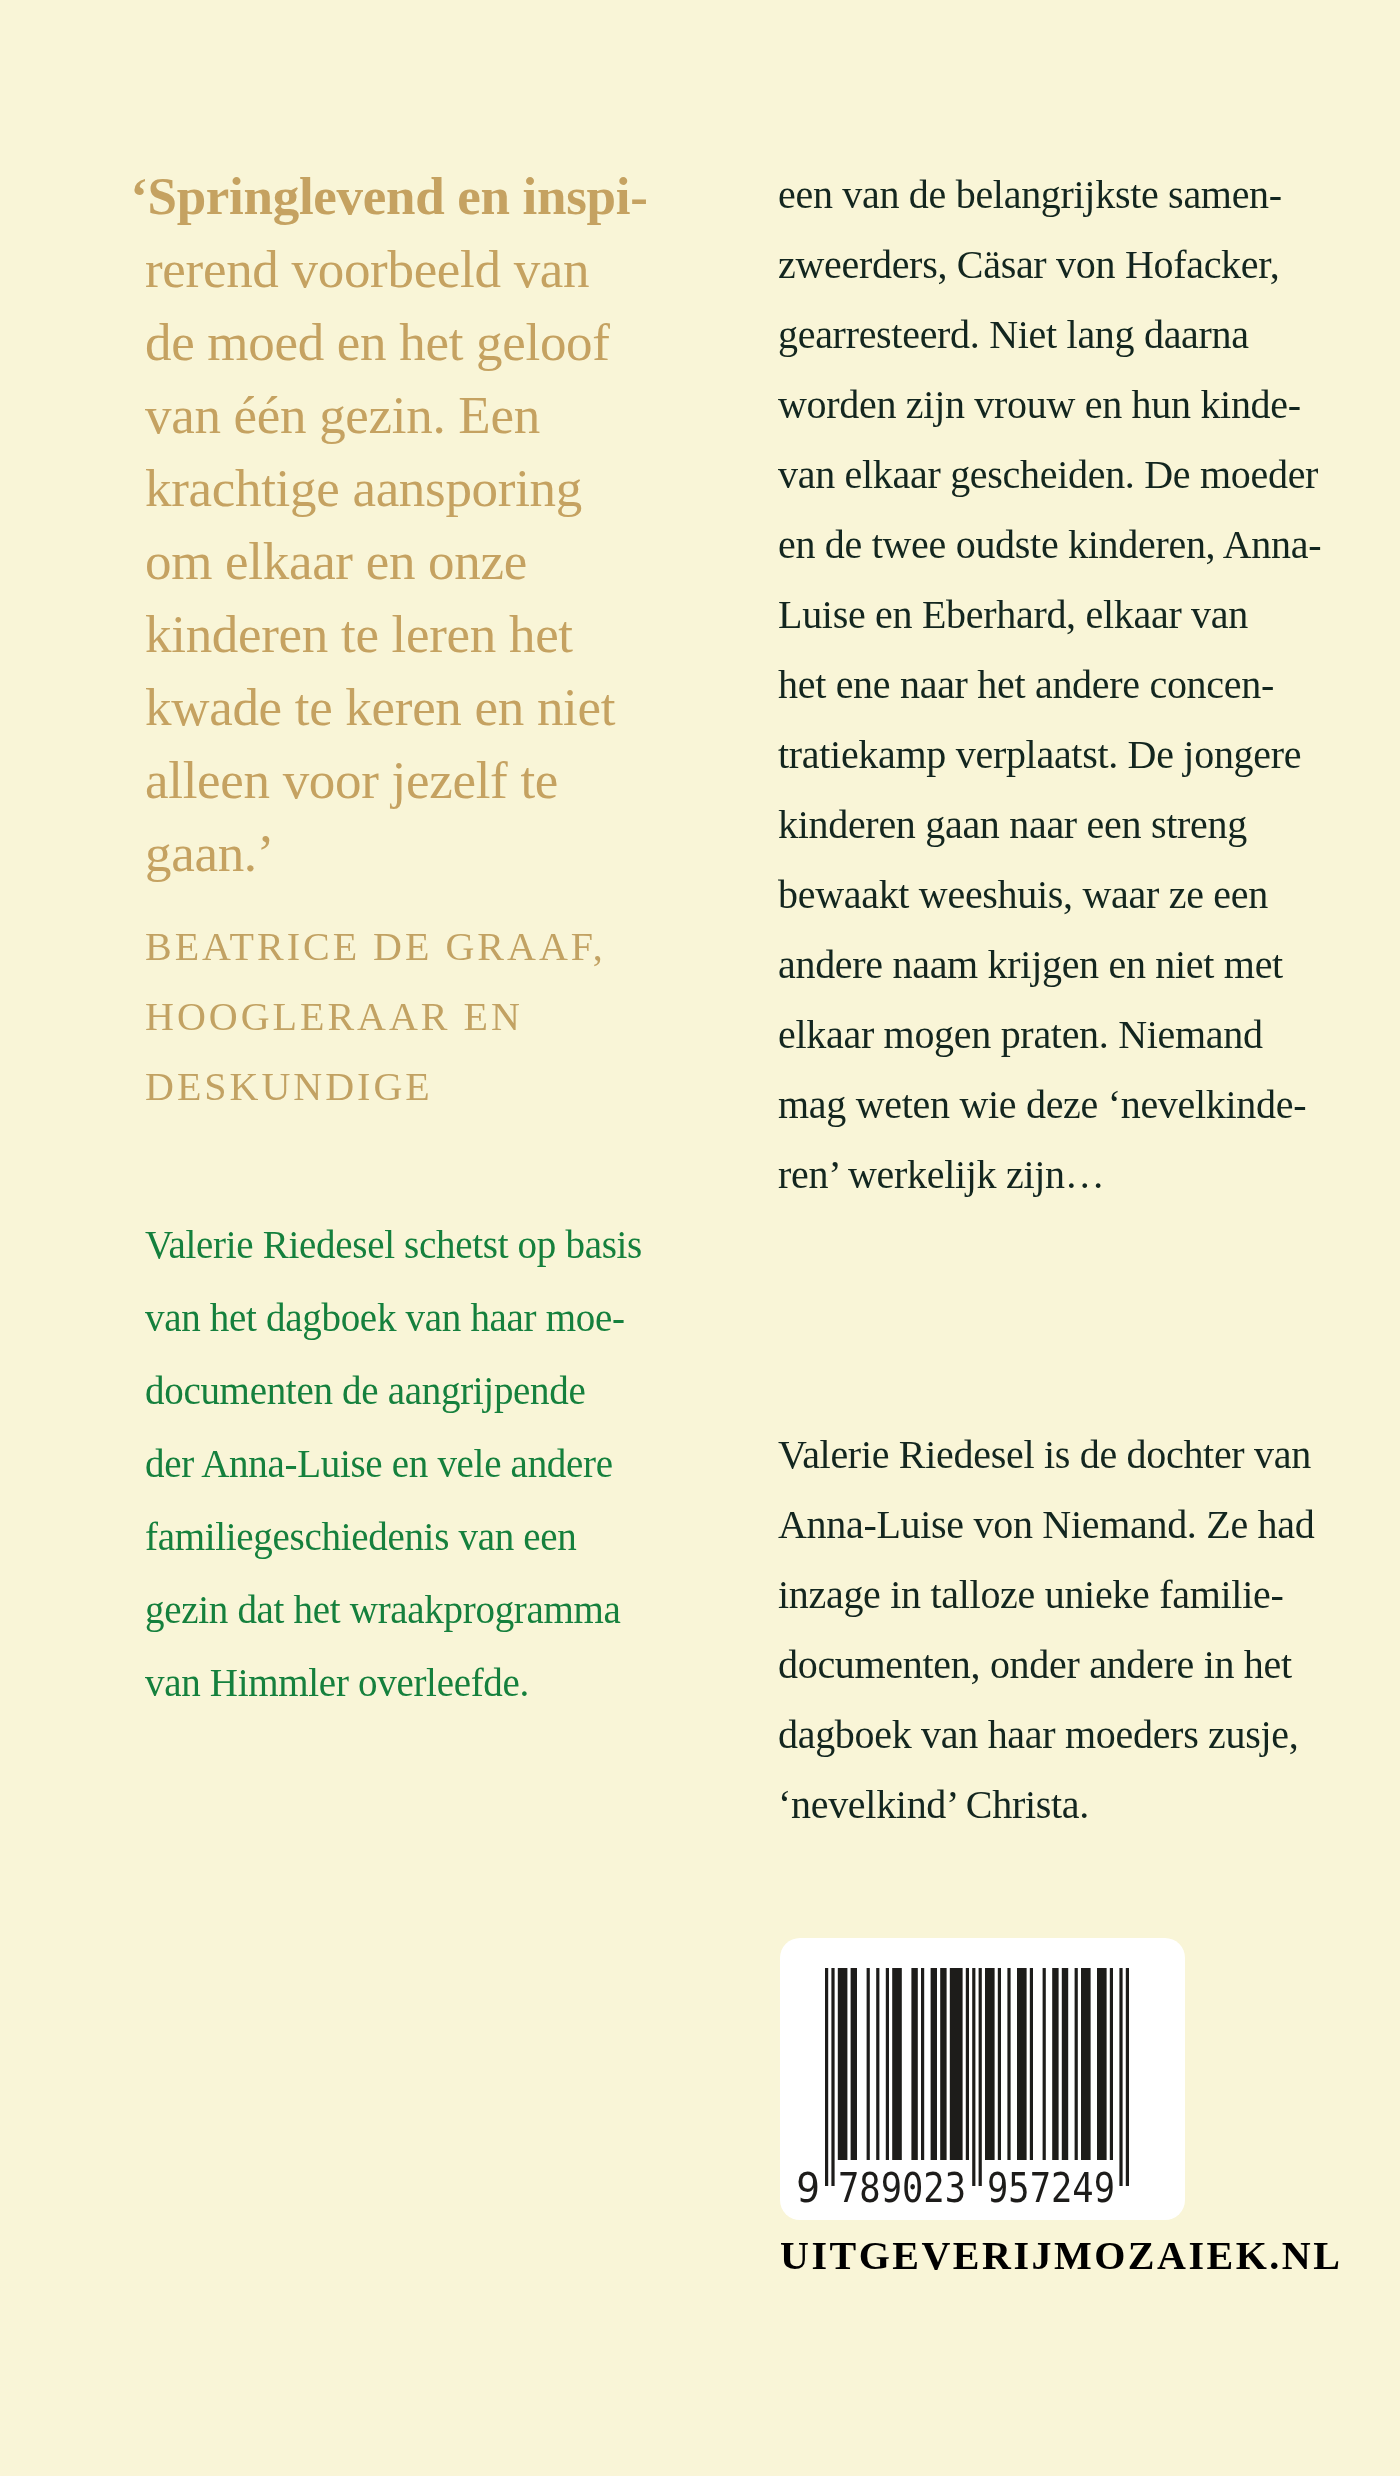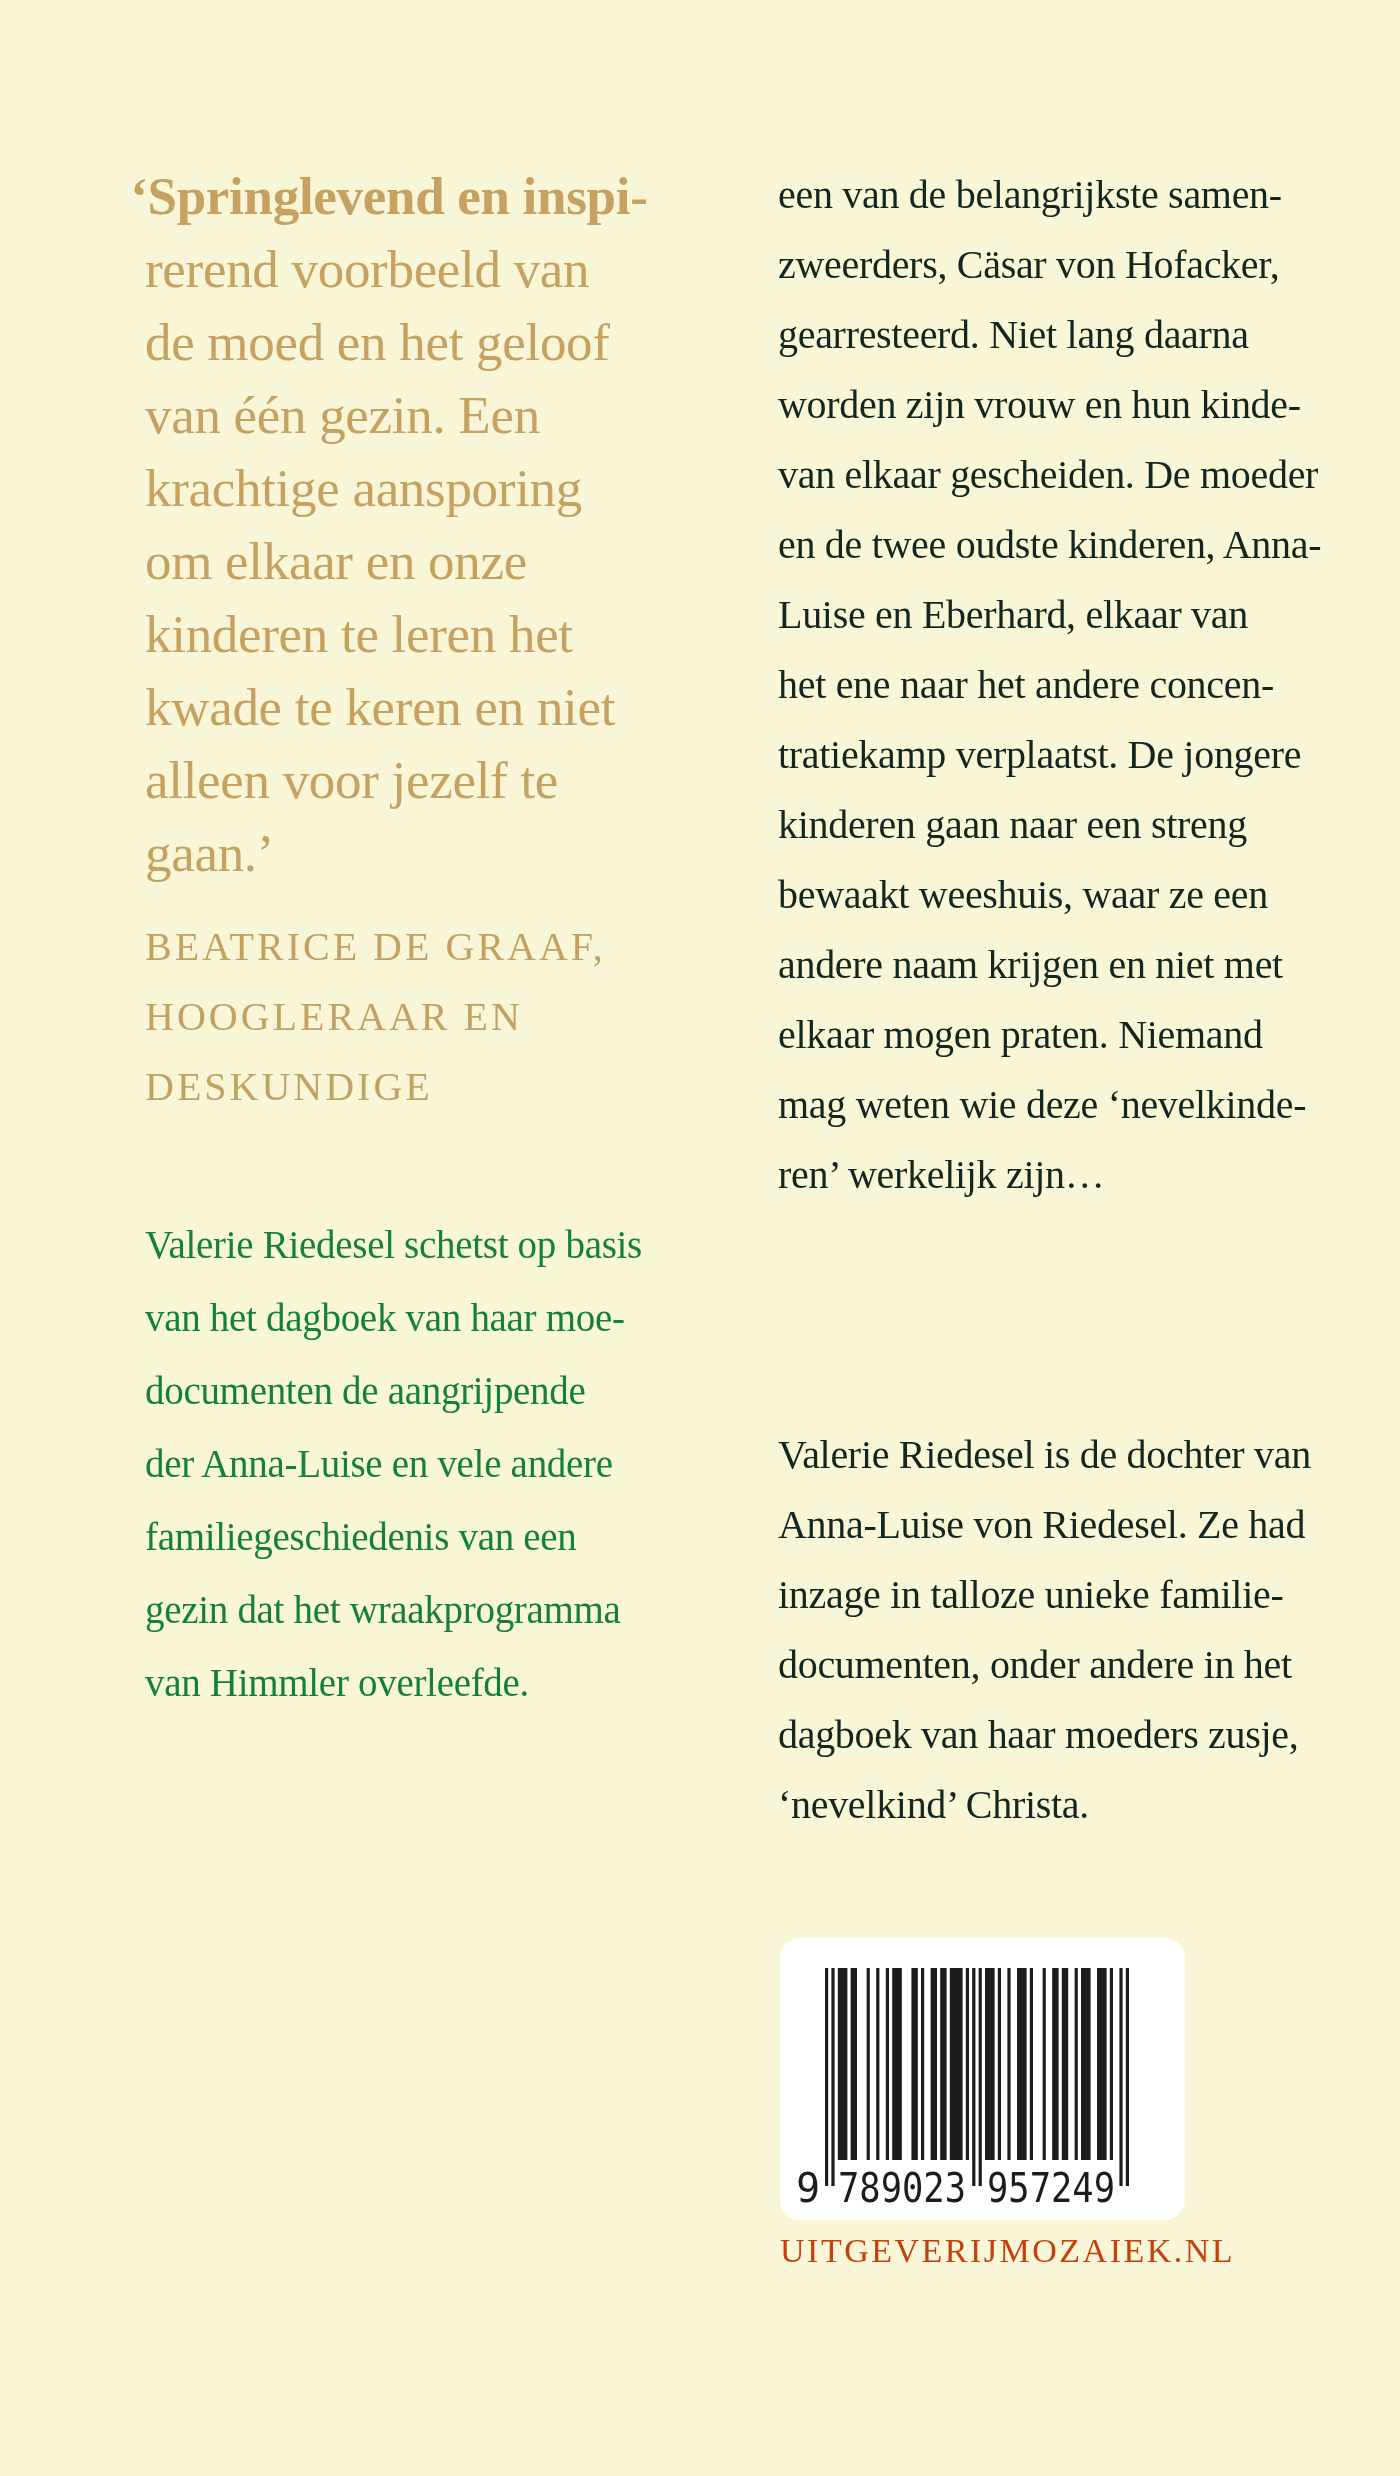--- a/index.html
+++ b/index.html
@@ -76,23 +76,24 @@
     width: 405px;
     height: 282px;
     background: #ffffff;
     border-radius: 20px;
   }
   .barcode-box svg { display: block; }
 
   .publisher {
     left: 780px;
     top: 2232px;
-    font-size: 34px;
+    font-size: 40px;
     letter-spacing: 2.5px;
-    color: #c2410c;
+    color: #000000;
+    font-weight: bold;
   }
 </style>
 </head>
 <body>
 
 <div class="block quote">
     <div class="line">‘Springlevend en inspi-</div>
     <div class="line">rerend voorbeeld van</div>
     <div class="line">de moed en het geloof</div>
     <div class="line">van één gezin. Een</div>
@@ -133,21 +134,21 @@
     <div class="line">kinderen gaan naar een streng</div>
     <div class="line">bewaakt weeshuis, waar ze een</div>
     <div class="line">andere naam krijgen en niet met</div>
     <div class="line">elkaar mogen praten. Niemand</div>
     <div class="line">mag weten wie deze ‘nevelkinde-</div>
     <div class="line">ren’ werkelijk zijn…</div>
   </div>
 
 <div class="block author-bio">
     <div class="line">Valerie Riedesel is de dochter van</div>
-    <div class="line">Anna-Luise von Riedesel. Ze had</div>
+    <div class="line">Anna-Luise von Niemand. Ze had</div>
     <div class="line">inzage in talloze unieke familie-</div>
     <div class="line">documenten, onder andere in het</div>
     <div class="line">dagboek van haar moeders zusje,</div>
     <div class="line">‘nevelkind’ Christa.</div>
   </div>
 
 <div class="block barcode-box">
   <svg id="barcode-svg" width="405" height="282" viewBox="0 0 405 282" xmlns="http://www.w3.org/2000/svg">
       <rect x="45.00" y="30" width="3.20" height="218" fill="#1d1c1a"></rect>
       <rect x="51.40" y="30" width="3.20" height="218" fill="#1d1c1a"></rect>

